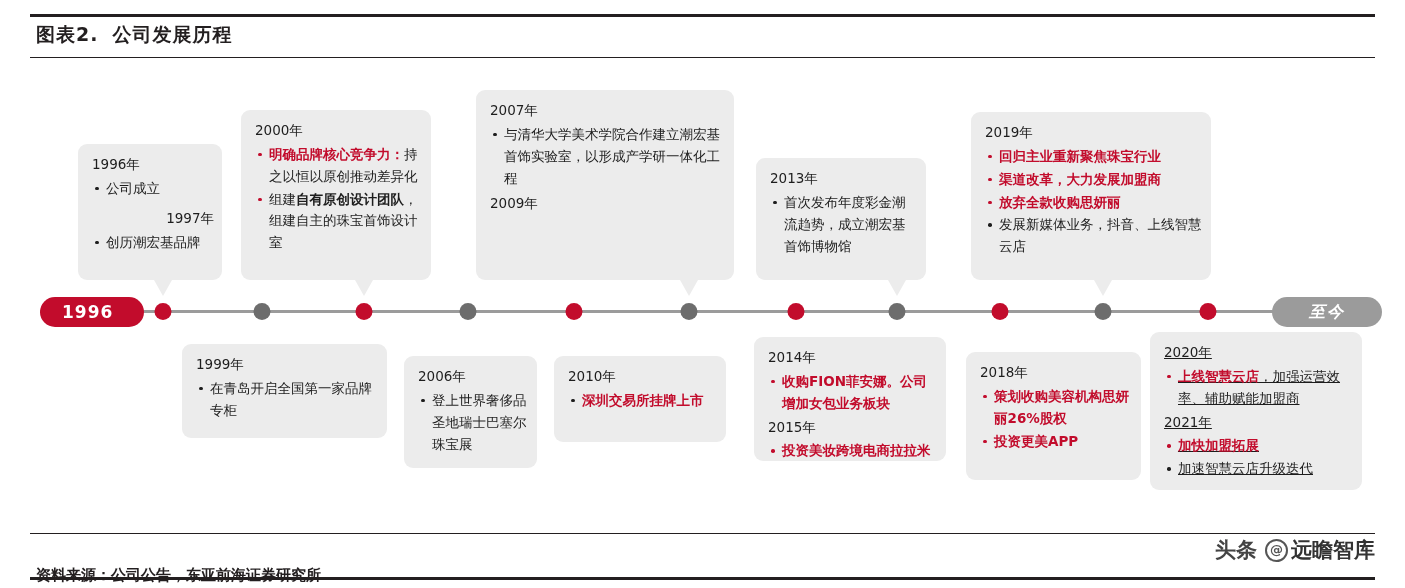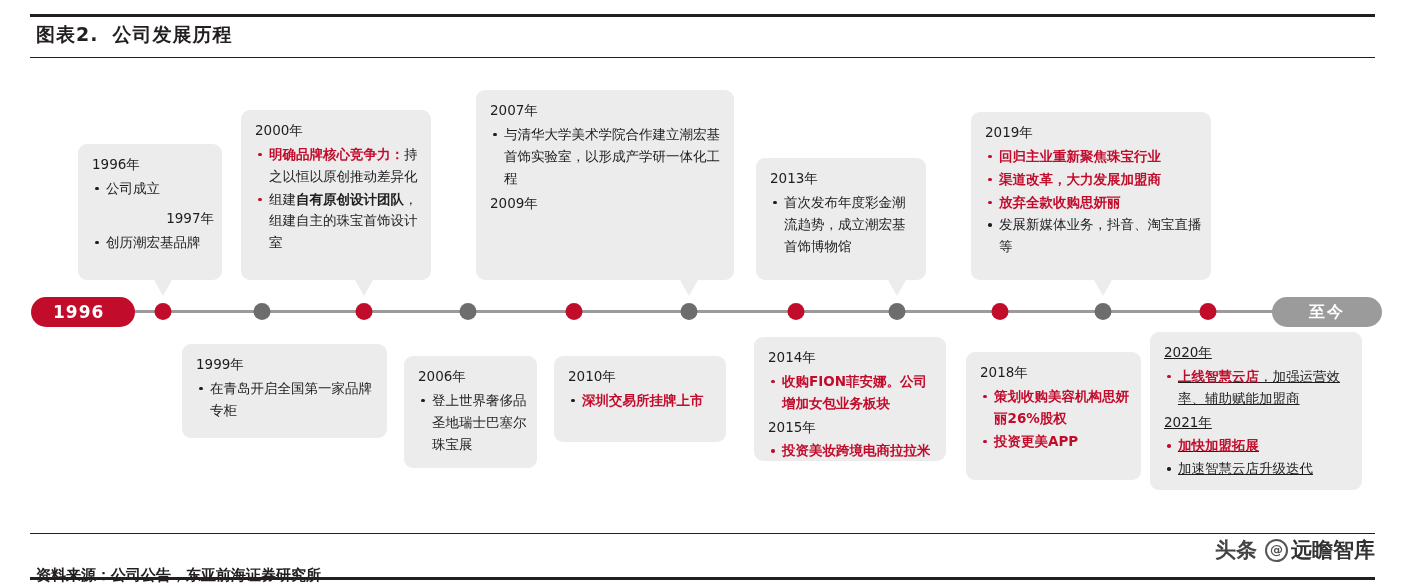--- a/index.html
+++ b/index.html
@@ -123,21 +123,21 @@
     left: 1338px;
     top: 303px;
     width: 0;
     height: 0;
     border-left: 13px solid #9b9b9b;
     border-top: 8px solid transparent;
     border-bottom: 8px solid transparent;
   }
   .start-pill {
     position: absolute;
-    left: 31px;
+    left: 40px;
     top: 297px;
     width: 104px;
     height: 30px;
     border-radius: 15px;
     background: #c20c2c;
     color: #fff;
     font-size: 17px;
     font-weight: bold;
     letter-spacing: 1px;
     display: flex;
@@ -154,20 +154,21 @@
     border-radius: 15px;
     background: #9b9b9b;
     color: #fff;
     font-size: 16px;
     font-weight: bold;
     letter-spacing: 2px;
     display: flex;
     align-items: center;
     justify-content: center;
     box-sizing: border-box;
+    font-style: italic;
   }
   .dot {
     position: absolute;
     width: 17px;
     height: 17px;
     border-radius: 50%;
     top: 303px;
     transform: translateX(-50%);
   }
   .dot.red { background: #c20c2c; }
@@ -292,21 +293,21 @@
     </ul>
 </div>
 <div class="tail-down" style="left:888px; top:280px;"></div>
 
 <div class="callout" style="left:971px; top:112px; width:240px; height:168px;">
   <span class="yr">2019年</span>
   <ul>
     <li class="redbullet"><span class="red">回归主业重新聚焦珠宝行业</span></li>
     <li class="redbullet"><span class="red">渠道改革，大力发展加盟商</span></li>
     <li class="redbullet"><span class="red">放弃全款收购思妍丽</span></li>
-    <li>发展新媒体业务，抖音、淘宝直播等</li>
+    <li>发展新媒体业务，抖音、上线智慧云店</li>
   </ul>
 </div>
 <div class="tail-down" style="left:1094px; top:280px;"></div>
 
 <div class="tail-up" style="left:253px; top:344px;"></div>
 <div class="callout" style="left:182px; top:344px; width:205px; height:94px;">
   <span class="yr">1999年</span>
   <ul>
       <li>在青岛开启全国第一家品牌专柜</li>
     </ul>

